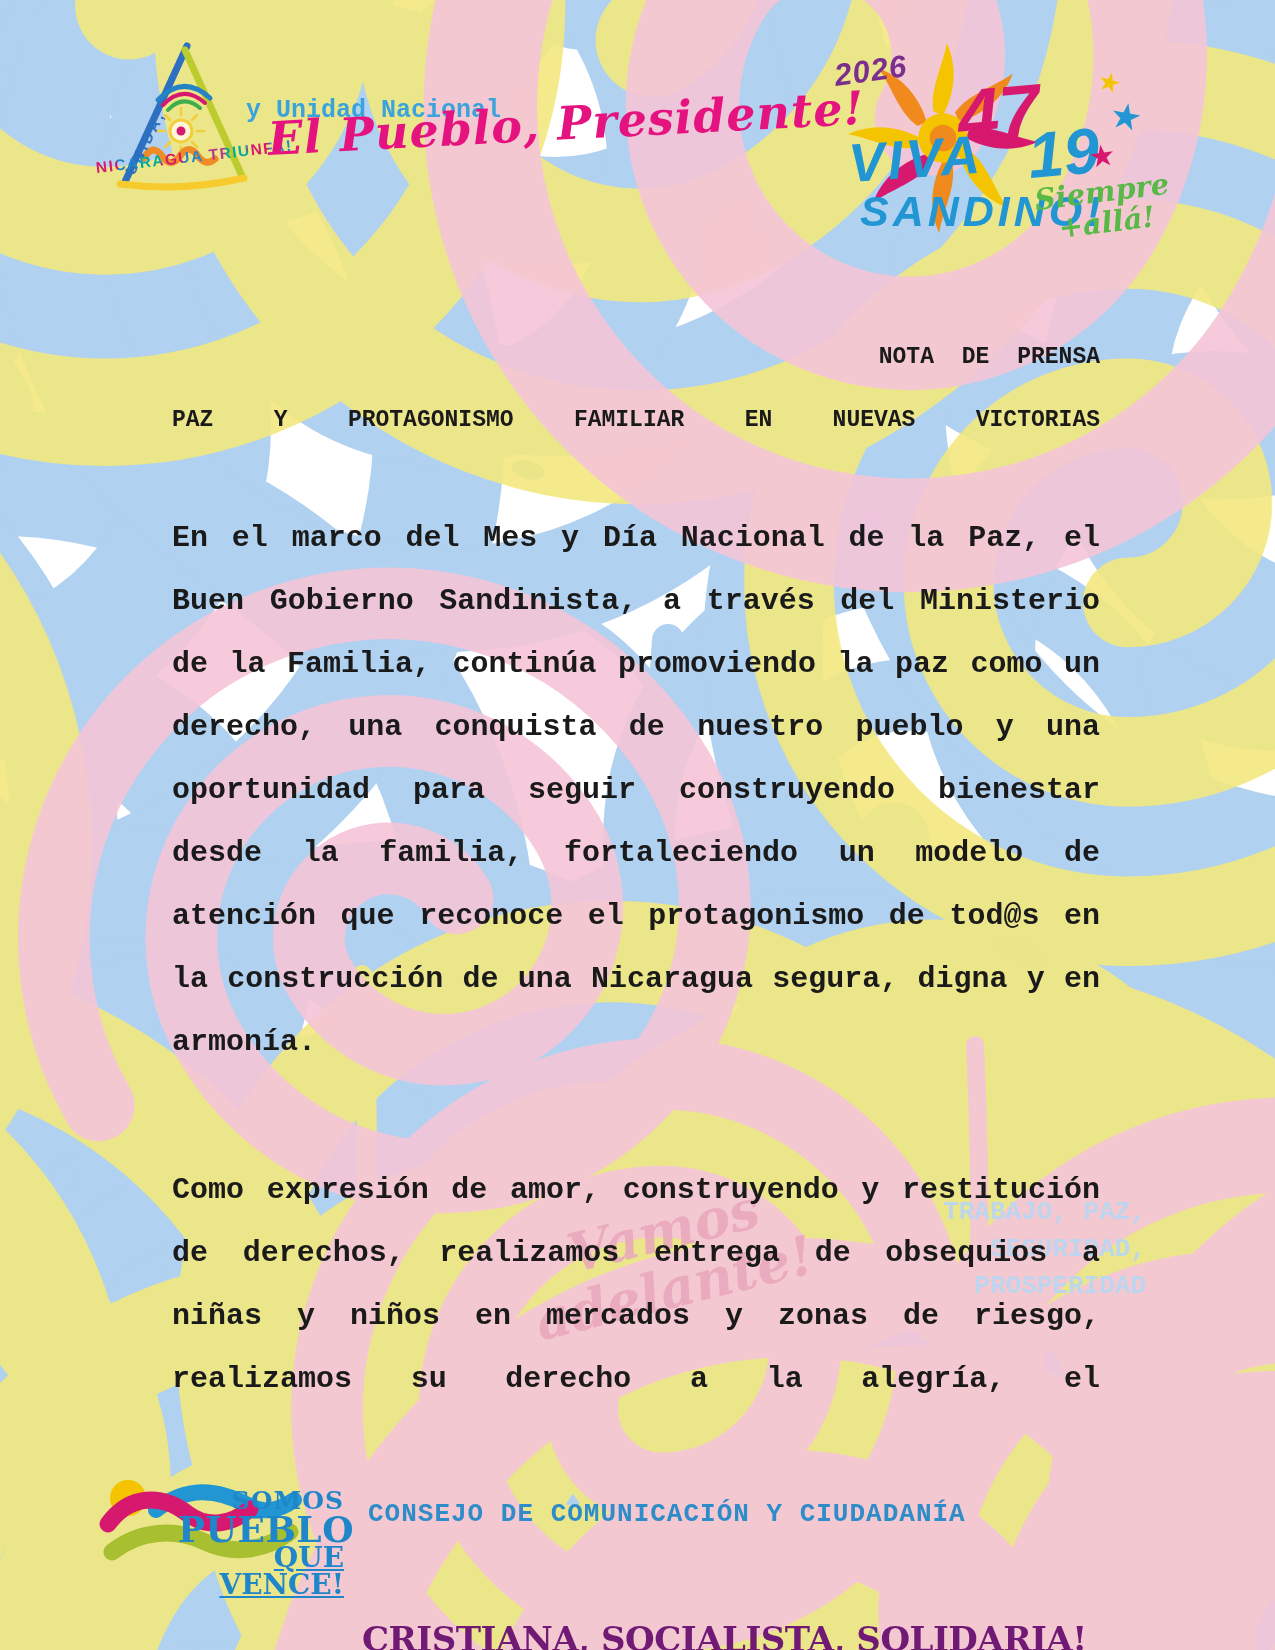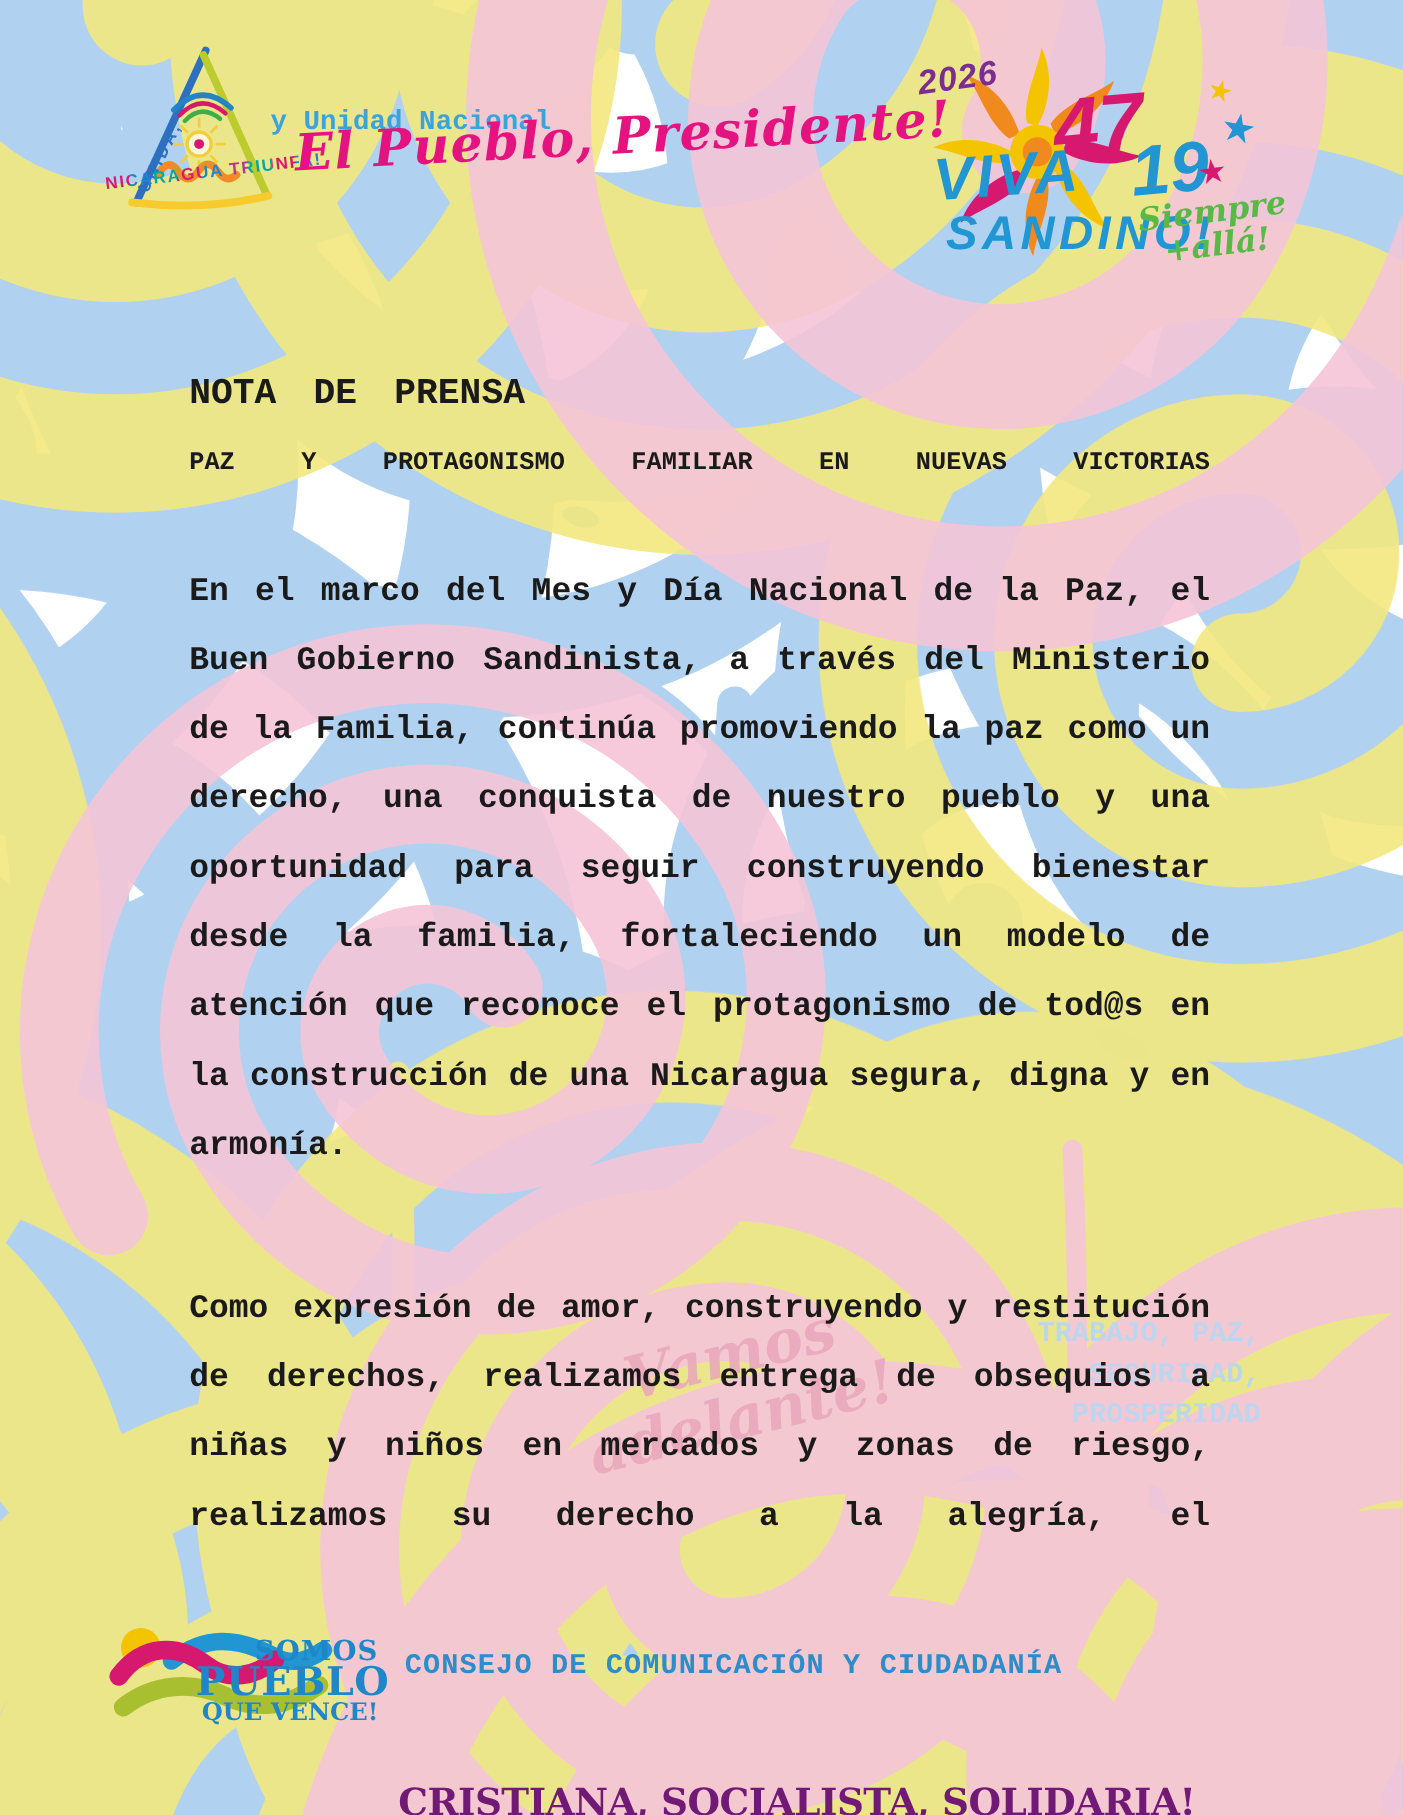--- a/index.html
+++ b/index.html
@@ -25,21 +25,21 @@
   .gob1 { left:246px; top:68px; }
   .gob2 { left:246px; top:97px; }
   .pueblo-script { position:absolute; left:268px; top:114px; z-index:3; color:#e5137f;
     font:italic 700 46px/50px "DejaVu Serif", serif; transform:rotate(-3deg);
     transform-origin:left center; letter-spacing:1px; }
   .sandino-svg { position:absolute; left:808px; top:30px; z-index:3; }
 
   
   .bodytext { position:absolute; left:172px; top:326px; width:928px; z-index:2; color:#1a1a1a;
     font:700 30px/63px "Liberation Mono", monospace; }
-  .title1 { font-size:33px; word-spacing:14px; }
+  .title1 { font-size:23px; word-spacing:14px;text-align:right; }
   .title2 { font-size:23px; text-align:justify; text-align-last:justify; }
   .jl   { text-align:justify; text-align-last:justify; }
   .jend { text-align:justify; text-align-last:left; }
   .para1 { margin-top:55px; }
   .para2 { margin-top:85px; }
 
   
   .wm-slogan { position:absolute; left:928px; top:1194px; width:218px; z-index:1;
     text-align:right; color:#b9d6f2; opacity:.92;
     font:700 26px/37px "Liberation Mono", monospace; }
@@ -47,21 +47,21 @@
     font:italic 700 54px/58px "DejaVu Serif", serif; transform:rotate(-14deg);
     transform-origin:left top; }
   .wm-script .l1 { padding-left:48px; }
 
   
   .waves-svg { position:absolute; left:98px; top:1468px; z-index:3; }
   .pueblo-block { position:absolute; left:178px; top:1488px; width:166px; z-index:3;
     text-align:right; color:#1f86c9; font-family:"DejaVu Serif", serif; font-weight:700; }
   .pb1 { font-size:25px; line-height:26px; letter-spacing:1px; }
   .pb2 { font-size:36px; line-height:30px; letter-spacing:.5px; }
-  .pb3 { font-size:22px; line-height:27px; }
+  .pb3 { font-size:28px; line-height:27px;text-decoration:underline; }
   .council1 { position:absolute; left:368px; top:1500px; z-index:3; color:#2e8cc9;
     font:700 26px/28px "Liberation Mono", monospace; letter-spacing:1px; }
   .council2 { position:absolute; left:362px; top:1620px; z-index:3; color:#701a75;
     font:700 34px/38px "DejaVu Serif", serif; letter-spacing:-0.5px; }
 </style>
 </head>
 <body>
 
 <div class="page">
 

